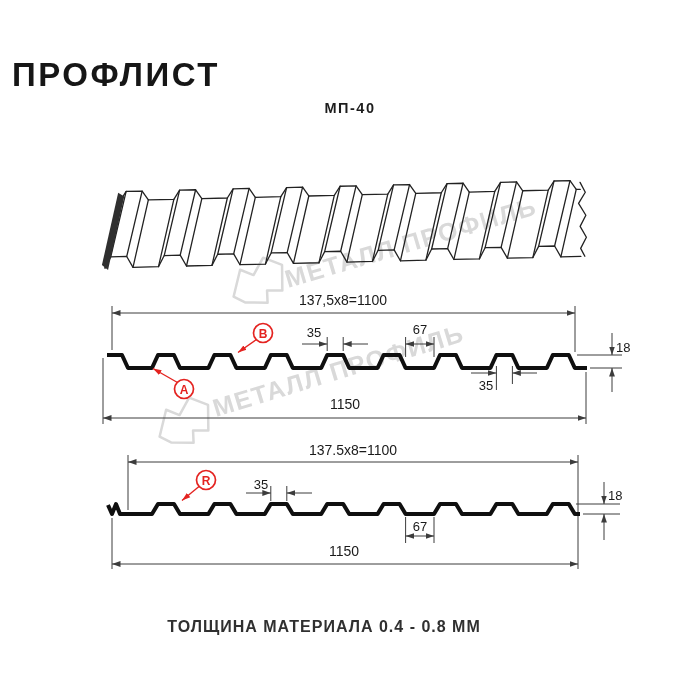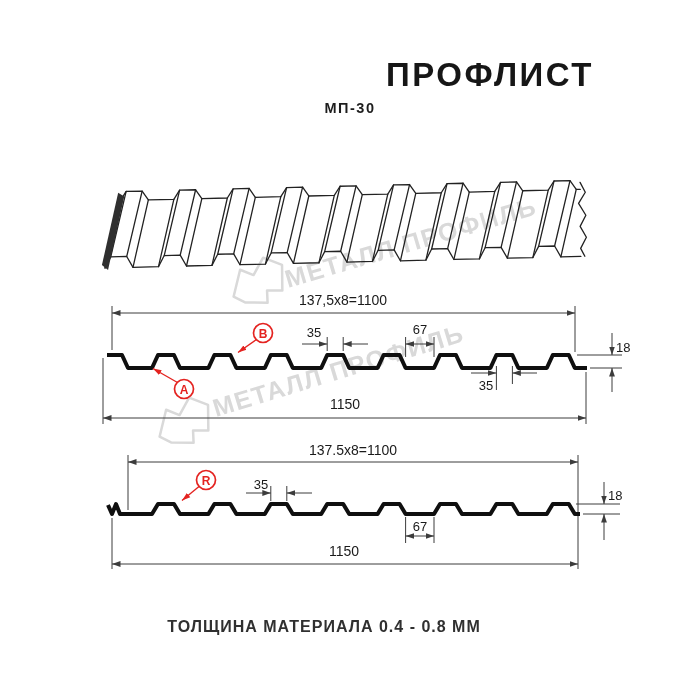--- a/index.html
+++ b/index.html
@@ -1,21 +1,21 @@
 <!DOCTYPE html>
 <html><head>
 <meta charset="utf-8">
 <style>
   html,body{margin:0;padding:0;background:#ffffff;}
   #canvas{
     position:relative;width:700px;height:700px;background:#ffffff;overflow:hidden;
     font-family:"Liberation Sans", sans-serif;
   }
   .title{
-    position:absolute;left:6px;top:56px;width:588px;text-align:right;
+    position:absolute;left:12px;top:56px;width:588px;text-align:left;
     font-size:33px;font-weight:bold;letter-spacing:2.5px;color:#161616;
   }
   .subtitle{
     position:absolute;left:0;top:100px;width:700px;text-align:center;
     font-size:14.5px;font-weight:600;letter-spacing:1.5px;color:#1d1d1d;
   }
   .footer{
     position:absolute;left:0;top:618px;width:648px;text-align:center;
     font-size:16px;font-weight:600;letter-spacing:1px;color:#303030;
   }
@@ -24,21 +24,21 @@
   .dim-text-big{font-size:14px;fill:#1a1a1a;}
   .wm-text{font-size:25px;font-weight:bold;letter-spacing:1.5px;fill:#d9d9d9;}
   .marker-letter{font-size:12px;font-weight:bold;fill:#E42320;}
 </style>
 </head>
 <body>
 
 <div id="canvas">
 
   <div class="title">ПРОФЛИСТ</div>
-  <div class="subtitle">МП-30</div>
+  <div class="subtitle">МП-40</div>
 
   <svg width="700" height="700" viewBox="0 0 700 700">
     <defs>
       <marker id="arr" orient="auto-start-reverse" markerUnits="userSpaceOnUse" markerWidth="9" markerHeight="7" refX="8.5" refY="3.5">
         <path d="M0,0.6 L8.5,3.5 L0,6.4 Z" fill="#3c3c3c"></path>
       </marker>
       <marker id="arrRed" orient="auto-start-reverse" markerUnits="userSpaceOnUse" markerWidth="9" markerHeight="7" refX="8.5" refY="3.5">
         <path d="M0,0.8 L8.5,3.5 L0,6.2 Z" fill="#E42320"></path>
       </marker>
     </defs>

